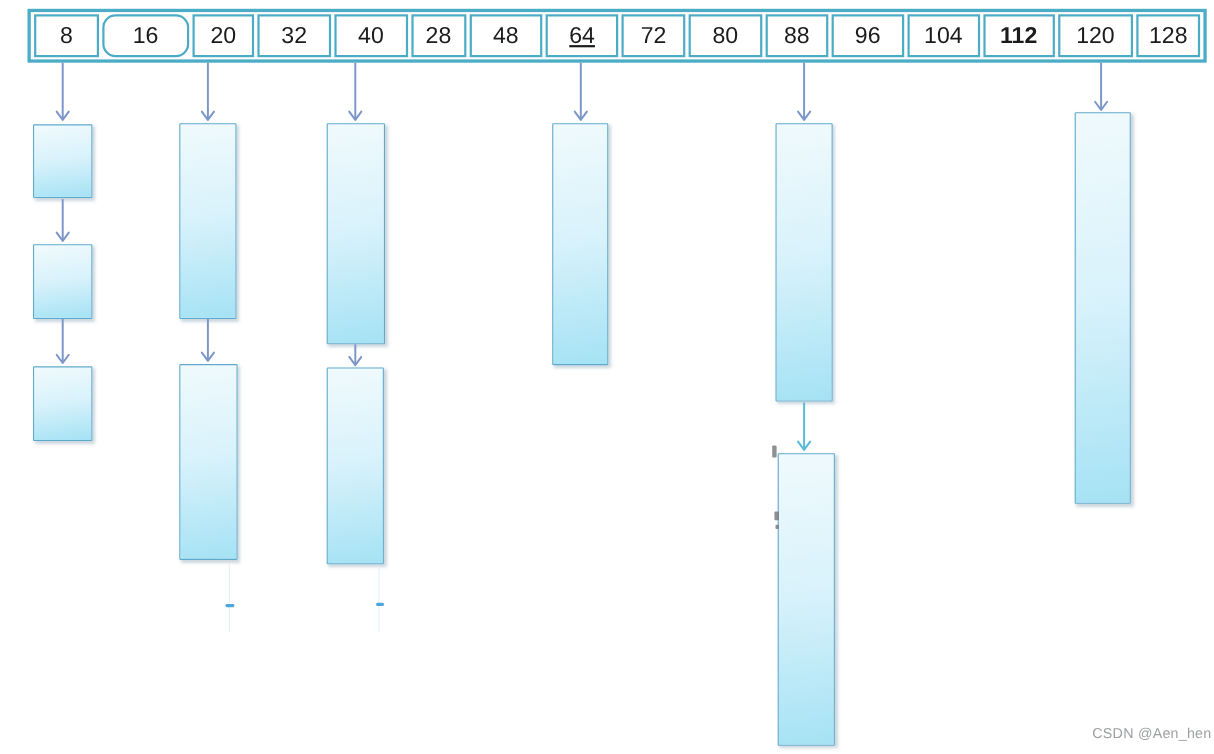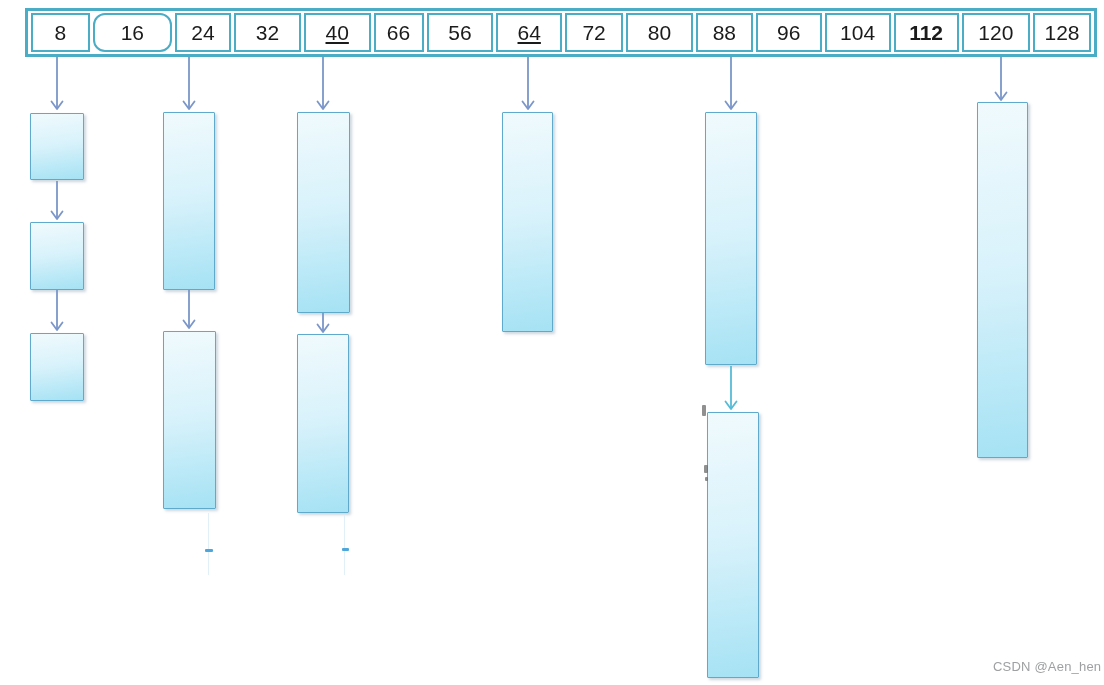--- a/index.html
+++ b/index.html
@@ -60,25 +60,25 @@
   }
 </style>
 </head>
 <body>
 
 <div class="canvas">
 
   <div class="header-row" style="left: 25px; top: 8px; width: 1072px; height: 49px;">
       <div class="hcell" style="flex-grow: 62;">8</div>
       <div class="hcell" style="flex-grow: 85; border-radius: 12px;">16</div>
-      <div class="hcell" style="flex-grow: 59;">24</div>
+      <div class="hcell" style="flex-grow: 59;">20</div>
       <div class="hcell" style="flex-grow: 71;">32</div>
-      <div class="hcell" style="flex-grow: 71; text-decoration: underline;">40</div>
-      <div class="hcell" style="flex-grow: 52;">66</div>
-      <div class="hcell" style="flex-grow: 71;">56</div>
+      <div class="hcell" style="flex-grow: 71;">40</div>
+      <div class="hcell" style="flex-grow: 52;">28</div>
+      <div class="hcell" style="flex-grow: 71;">48</div>
       <div class="hcell" style="flex-grow: 70; text-decoration: underline;">64</div>
       <div class="hcell" style="flex-grow: 61;">72</div>
       <div class="hcell" style="flex-grow: 71;">80</div>
       <div class="hcell" style="flex-grow: 60;">88</div>
       <div class="hcell" style="flex-grow: 70;">96</div>
       <div class="hcell" style="flex-grow: 70;">104</div>
       <div class="hcell" style="flex-grow: 69; font-weight: bold;">112</div>
       <div class="hcell" style="flex-grow: 73;">120</div>
       <div class="hcell" style="flex-grow: 61;">128</div>
     </div>

